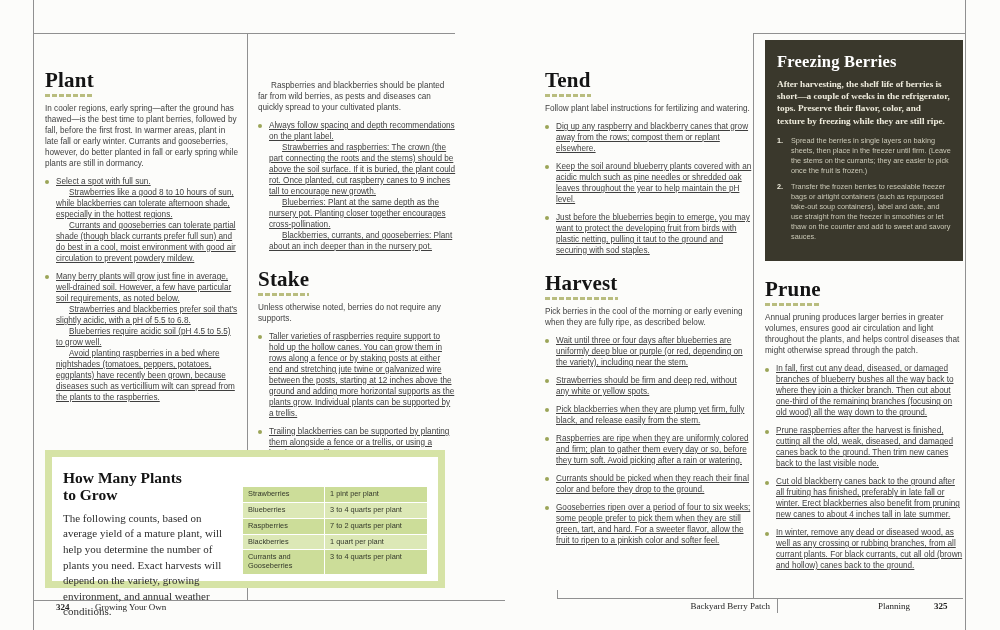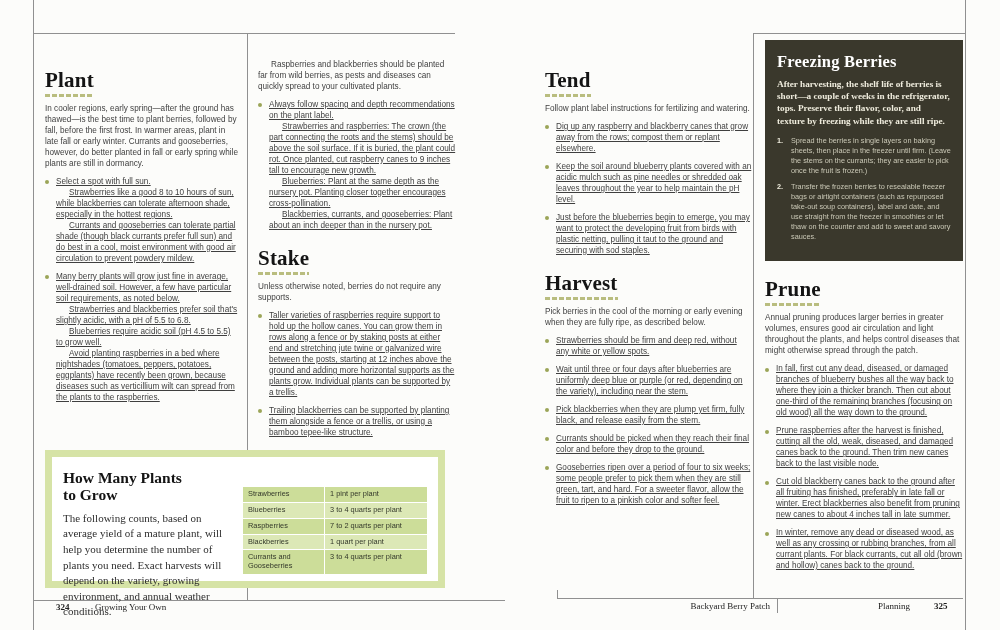--- a/index.html
+++ b/index.html
@@ -17,21 +17,21 @@
     font-family:"Liberation Serif",serif;font-weight:bold;
     font-size:21px;line-height:1;color:var(--heading-text,#141414);
     letter-spacing:.2px;
   }
   .col h2:first-child{margin-top:18px;}
   .accent-underline{
     height:3px;margin-top:3px;
     background:repeating-linear-gradient(90deg,var(--accent,#b9bd7f) 0 5px,rgba(0,0,0,0) 5px 7px);
   }
   .col p{margin:0 0 7px 0;}
-  .col p.cont{text-indent:13px;}
+  .col p.cont{text-indent:13px;margin-top:21px;}
   .bullet-item{position:relative;padding-left:11px;margin:0 0 7px 0;}
   .bullet-dot{
     position:absolute;left:0;top:3.5px;width:4px;height:4px;border-radius:50%;
     background:var(--bullet-green,#9ba558);
   }
   .bullet-item p{margin:0;text-decoration:underline;}
   .bullet-item p.sub{text-indent:13px;}
   
   .plants-box{
     position:absolute;left:45px;top:450px;width:400px;height:138px;
@@ -138,29 +138,33 @@
         <p>Keep the soil around blueberry plants covered with an acidic mulch such as pine needles or shredded oak leaves throughout the year to help maintain the pH level.</p>
       </div>
       <div class="bullet-item">
         <span class="bullet-dot"></span>
         <p>Just before the blueberries begin to emerge, you may want to protect the developing fruit from birds with plastic netting, pulling it taut to the ground and securing with sod staples.</p>
       </div>
       <h2>Harvest<div class="accent-underline"></div></h2>
       <p>Pick berries in the cool of the morning or early evening when they are fully ripe, as described below.</p>
       <div class="bullet-item">
         <span class="bullet-dot"></span>
+        <p>Wait until three or four days after blueberries are uniformly deep blue or purple (or red, depending on the variety), including near the stem.</p>
+      </div>
+      <div class="bullet-item">
+        <span class="bullet-dot"></span>
         <p>Strawberries should be firm and deep red, without any white or yellow spots.</p>
       </div>
       <div class="bullet-item">
         <span class="bullet-dot"></span>
-        <p>Wait until three or four days after blueberries are uniformly deep blue or purple (or red, depending on the variety), including near the stem.</p>
-      </div>
-      <div class="bullet-item">
-        <span class="bullet-dot"></span>
         <p>Pick blackberries when they are plump yet firm, fully black, and release easily from the stem.</p>
+      </div>
+      <div class="bullet-item">
+        <span class="bullet-dot"></span>
+        <p>Raspberries are ripe when they are uniformly colored and firm; plan to gather them every day or so, before they turn soft. Avoid picking after a rain or watering.</p>
       </div>
       <div class="bullet-item">
         <span class="bullet-dot"></span>
         <p>Currants should be picked when they reach their final color and before they drop to the ground.</p>
       </div>
       <div class="bullet-item">
         <span class="bullet-dot"></span>
         <p>Gooseberries ripen over a period of four to six weeks; some people prefer to pick them when they are still green, tart, and hard. For a sweeter flavor, allow the fruit to ripen to a pinkish color and softer feel.</p>
       </div>
     </div>

